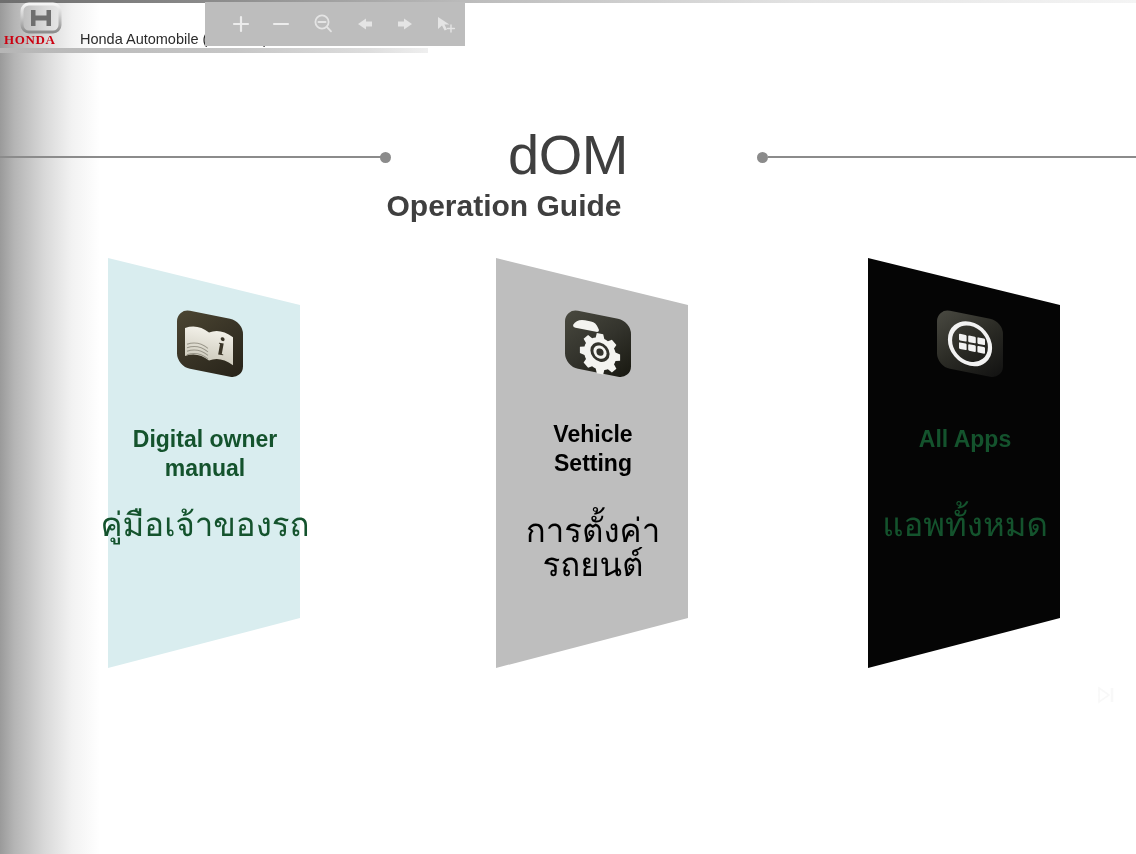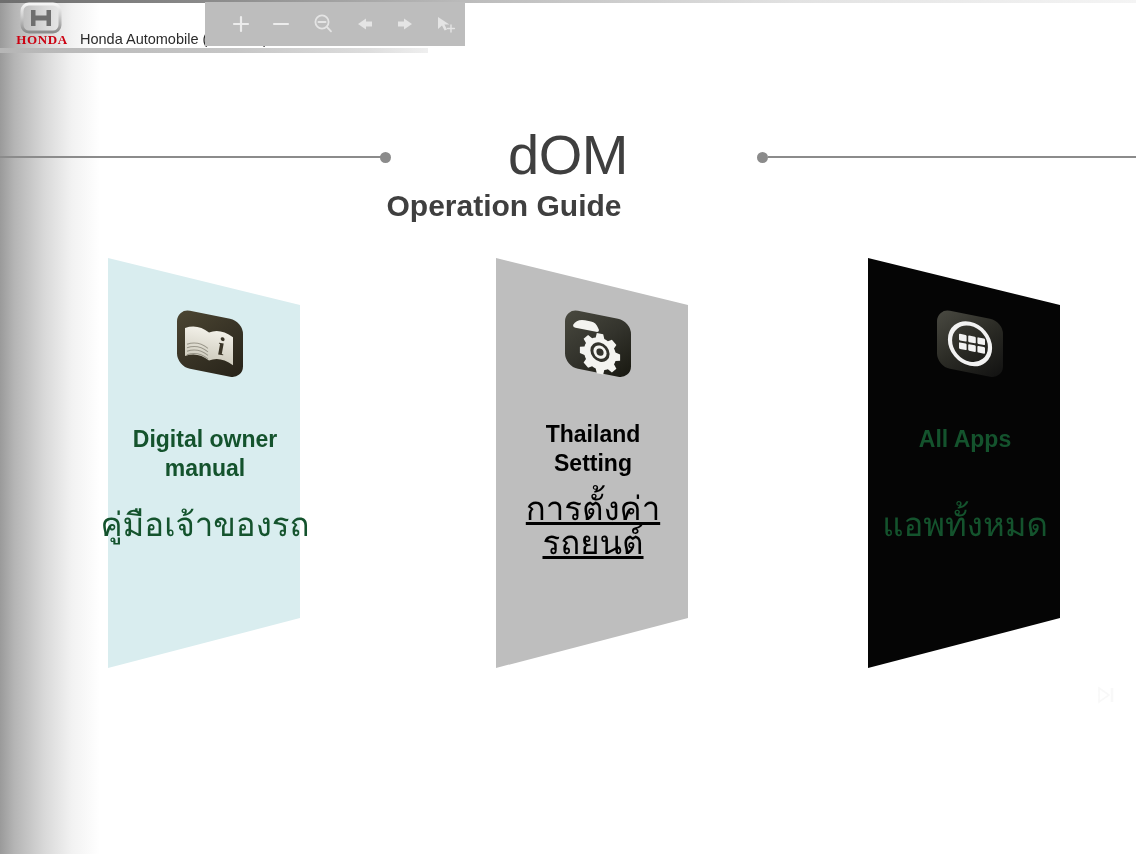--- a/index.html
+++ b/index.html
@@ -24,21 +24,21 @@
     position:absolute;left:0;top:0;width:1136px;height:3px;
     background:linear-gradient(to right,#6e6e6e 0%,#8d8d8d 20%,#bdbdbd 42%,#e2e2e2 70%,#f4f4f4 100%);
   }
 
   .logo-wrap{position:absolute;left:4px;top:2px;width:74px;height:48px;}
   .logo-h{position:absolute;left:14px;top:0px;width:46px;height:32px;}
   .logo-word{
     position:absolute;left:0px;top:30px;width:76px;height:16px;
     font-family:"Liberation Serif","DejaVu Serif",serif;
     font-weight:bold;font-size:13px;letter-spacing:0.6px;
-    color:#cc0010;text-align:center;line-height:16px;
+    color:#cc0010;line-height:16px;
   }
   .company{
     position:absolute;left:80px;top:31px;
     font-size:14.5px;color:#2b2b2b;white-space:nowrap;line-height:16px;
   }
 
   
   .header-underbar{
     position:absolute;left:0;top:48px;width:428px;height:5px;
     background:linear-gradient(to right,#b6b6b6 0%,#c6c6c6 55%,#dddddd 86%,#efefef 100%);
@@ -123,21 +123,21 @@
     line-height:29px;white-space:pre-line;
   }
   .card-native{
     position:absolute;left:0;width:100%;top:258px;
     text-align:center;font-size:33px;line-height:34px;
   }
   .c1 .card-title,.c1 .card-native{color:#14532d;}
   .c2 .card-title,.c2 .card-native{color:#000000;}
   .c3 .card-title,.c3 .card-native{color:#14532d;}
   .c2 .card-title{top:170px;}
-  .c2 .card-native{top:242px;text-decoration:underline;}
+  .c2 .card-native{top:264px;}
   .c3 .card-title{top:175px;}
   .c3 .card-native{top:258px;}
 
   
   .skip-glyph{
     position:absolute;left:1096px;top:686px;width:22px;height:18px;
     z-index:4;opacity:0.045;
   }
 </style>
 </head>
@@ -276,21 +276,21 @@
           <g transform="translate(47,41)" fill="#f4f4f0">
             <path d="M-3.2 -18.5 h6.4 l1.1 4.6 a14.5 14.5 0 0 1 3.6 1.5 l4-2.4 4.5 4.5 -2.4 4 a14.5 14.5 0 0 1 1.5 3.6 l4.6 1.1 v6.4 l-4.6 1.1 a14.5 14.5 0 0 1 -1.5 3.6 l2.4 4 -4.5 4.5 -4-2.4 a14.5 14.5 0 0 1 -3.6 1.5 l-1.1 4.6 h-6.4 l-1.1 -4.6 a14.5 14.5 0 0 1 -3.6 -1.5 l-4 2.4 -4.5 -4.5 2.4 -4 a14.5 14.5 0 0 1 -1.5 -3.6 l-4.6 -1.1 v-6.4 l4.6 -1.1 a14.5 14.5 0 0 1 1.5 -3.6 l-2.4 -4 4.5 -4.5 4 2.4 a14.5 14.5 0 0 1 3.6 -1.5 Z"></path>
           </g>
           <circle cx="47" cy="41" r="9.6" fill="#33332c"></circle>
           <circle cx="47" cy="41" r="6.6" fill="#f4f4f0"></circle>
           <circle cx="47" cy="41" r="3.6" fill="#33332c"></circle>
         </g>
       </svg>
     </div>
 
-    <div class="card-title">Thailand
+    <div class="card-title">Vehicle
 Setting</div>
     <div class="card-native">การตั้งค่ารถยนต์</div>
   </div>
 </div>
 
 <div class="card card3 c3">
   <div class="slab"></div>
   <div class="card-body">
 
     <div class="card-icon">

